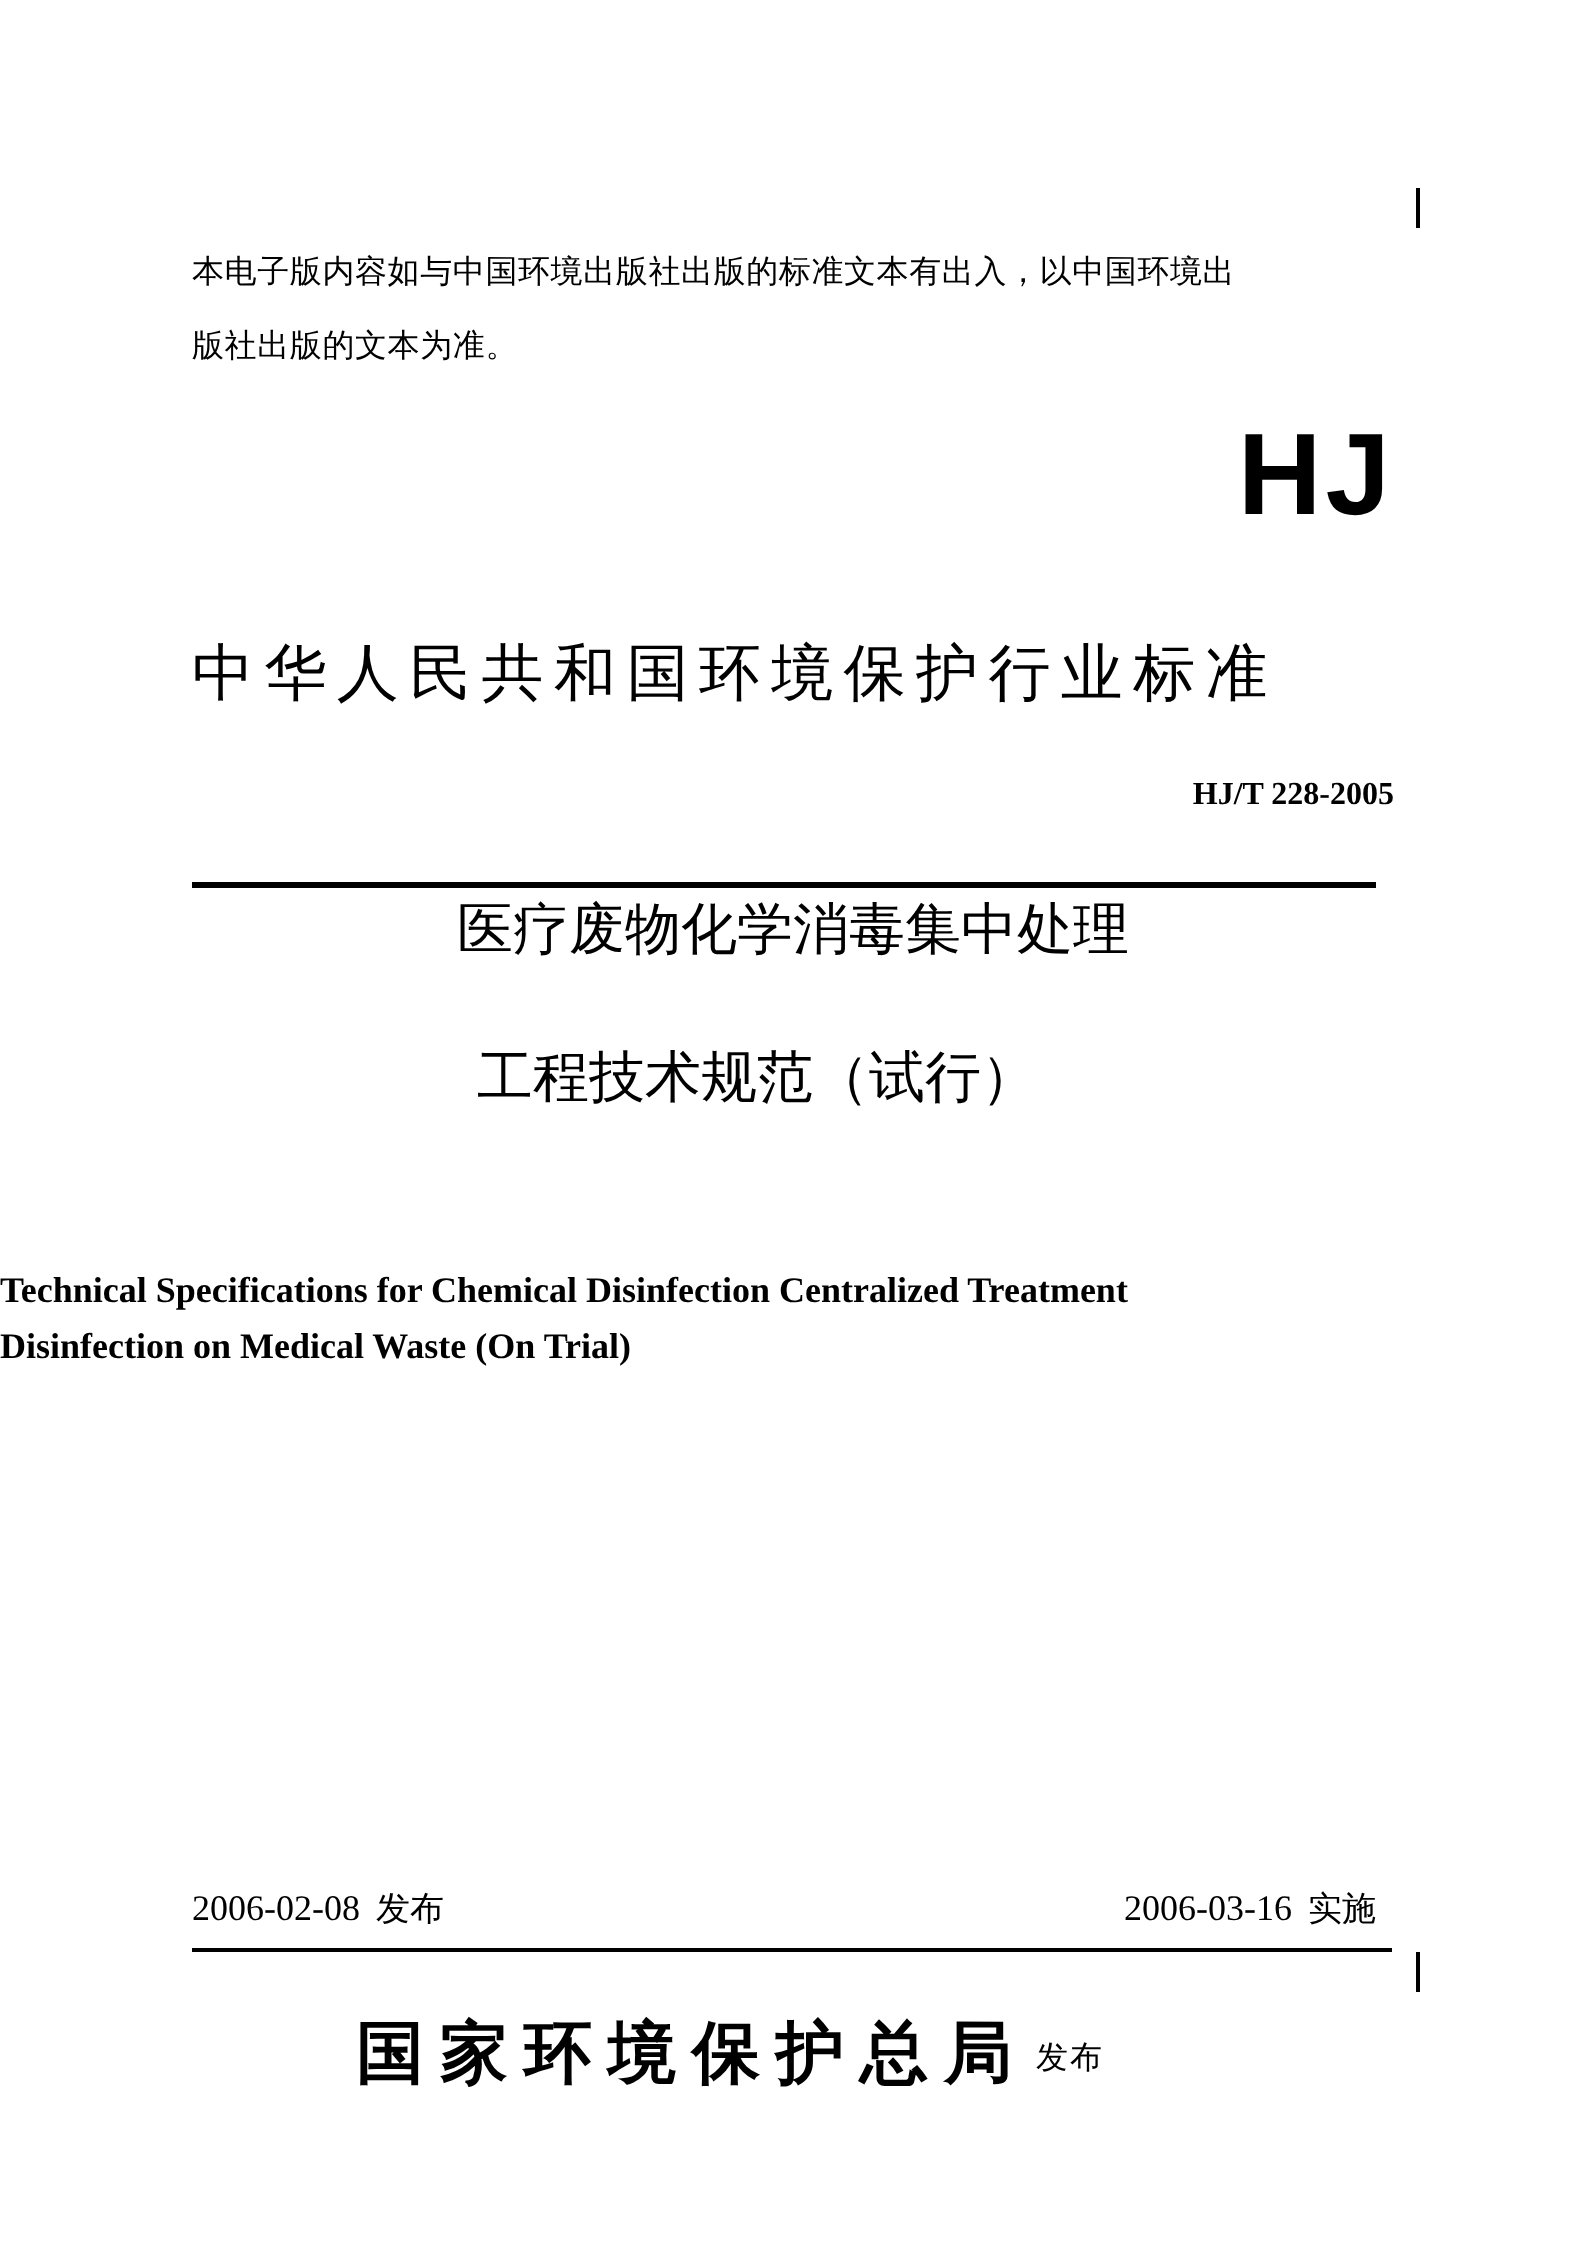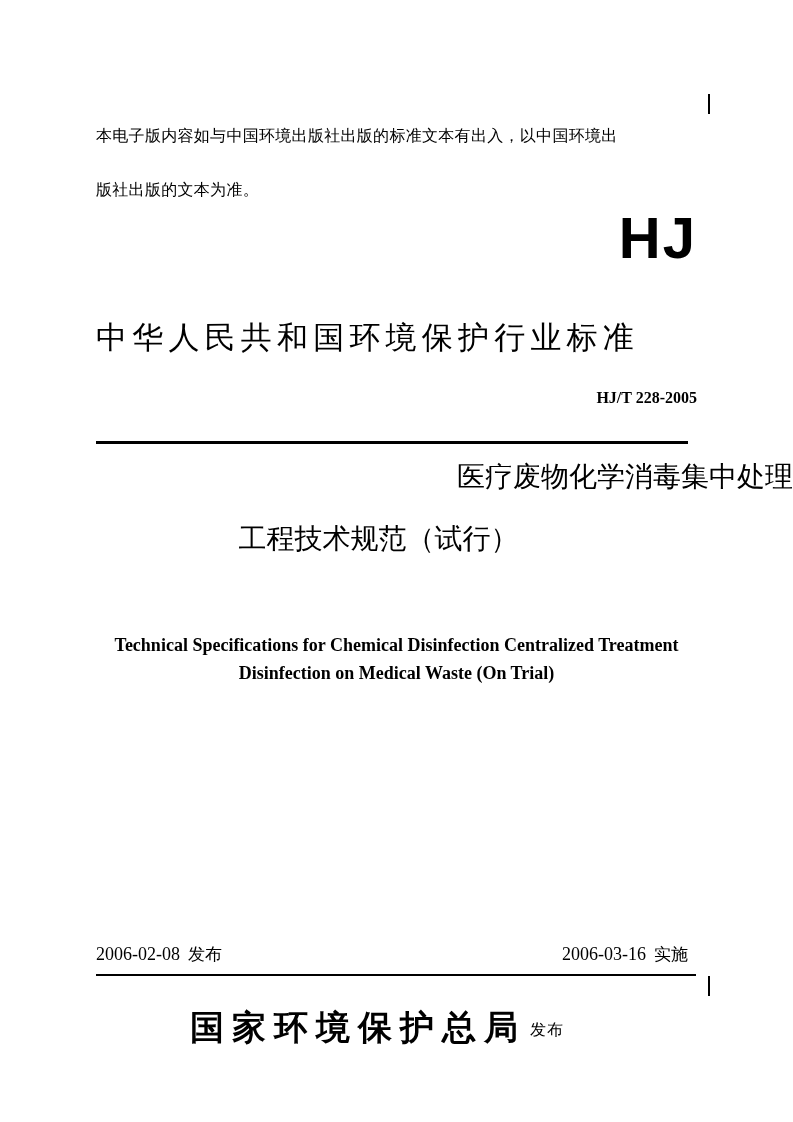--- a/index.html
+++ b/index.html
@@ -5,45 +5,45 @@
   html, body { margin: 0; padding: 0; background: #ffffff; }
   body { width: 793px; height: 1122px; position: relative; overflow: hidden; color: #000; font-family: "DejaVu Serif", serif; }
   .abs { position: absolute; margin-top: 19px; }
   .notice { left: 96px; font-size: 16px; line-height: 18px; letter-spacing: 0.3px; font-family: "DejaVu Serif", serif; }
   .mark { width: 1.5px; background: #000; }
   .hj { right: 96px; top: 190px; font-family: Liberation Sans, sans-serif; font-weight: bold; font-size: 58px; line-height: 58px; letter-spacing: 2px; }
   .industry { left: 96px; top: 298px; width: 600px; font-family: "DejaVu Sans", sans-serif; font-size: 31px; line-height: 40px; letter-spacing: 5.2px; white-space: nowrap; }
   .code { right: 96px; top: 370px; font-family: "Liberation Serif", serif; font-size: 16px; font-weight: bold; }
   .rule { background: #000; }
   .title { left: 0; width: 793px; text-align: center; font-family: "DejaVu Sans", sans-serif; font-size: 28px; line-height: 36px; }
-  .en { left: 0; width: 793px; text-align: center; font-family: "Liberation Serif", serif; font-weight: bold; font-size: 18px; line-height: 28px; }
+  .en { left: 0; width: 793px; text-align: left; font-family: "Liberation Serif", serif; font-weight: bold; font-size: 18px; line-height: 28px; }
   .date { font-family: "Liberation Serif", serif; font-size: 18px; }
   .date .cn { font-family: "DejaVu Sans", sans-serif; font-size: 17px; margin-left: 8px; }
-  .issuer { left: 190px; top: 988px; font-family: "DejaVu Sans", sans-serif; font-weight: bold; font-size: 34px; line-height: 40px; letter-spacing: 8px; white-space: nowrap; }
+  .issuer { left: 178px; top: 988px; font-family: "DejaVu Sans", sans-serif; font-weight: bold; font-size: 34px; line-height: 40px; letter-spacing: 8px; white-space: nowrap; }
   .issuer-suffix { font-size: 16px; font-weight: normal; letter-spacing: 1px; margin-left: 4px; vertical-align: middle; }
 </style>
 </head>
 <body>
 
 <div>
 
   <div class="abs mark" style="left:708px; top:75px; height:20px;"></div>
 
   <div class="abs notice" style="top:108px;">本电子版内容如与中国环境出版社出版的标准文本有出入，以中国环境出</div>
-  <div class="abs notice" style="top:162px;font-family:Liberation Serif, serif;">版社出版的文本为准。</div>
+  <div class="abs notice" style="top:146px;font-family:Liberation Serif, serif;">版社出版的文本为准。</div>
 
   <div class="abs hj">HJ</div>
 
   <div class="abs industry">中华人民共和国环境保护行业标准</div>
 
   <div class="abs code">HJ/T 228-2005</div>
 
   <div class="abs rule" style="left:96px; top:422px; width:592px; height:3px;"></div>
 
-  <div class="abs title" style="top:440px;text-align:right;">医疗废物化学消毒集中处理</div>
+  <div class="abs title" style="top:428px;">医疗废物化学消毒集中处理</div>
   <div class="abs title" style="top:502px; left:-18px;">工程技术规范（试行）</div>
 
   <div class="abs en" style="top:612px;">Technical Specifications for Chemical Disinfection Centralized Treatment</div>
   <div class="abs en" style="top:640px;">Disinfection on Medical Waste (On Trial)</div>
 
   <div class="abs date" style="left:96px; top:924px;">
     <span>2006-02-08</span><span class="cn">发布</span>
   </div>
   <div class="abs date" style="right:105px; top:924px;">
     <span>2006-03-16</span><span class="cn">实施</span>

